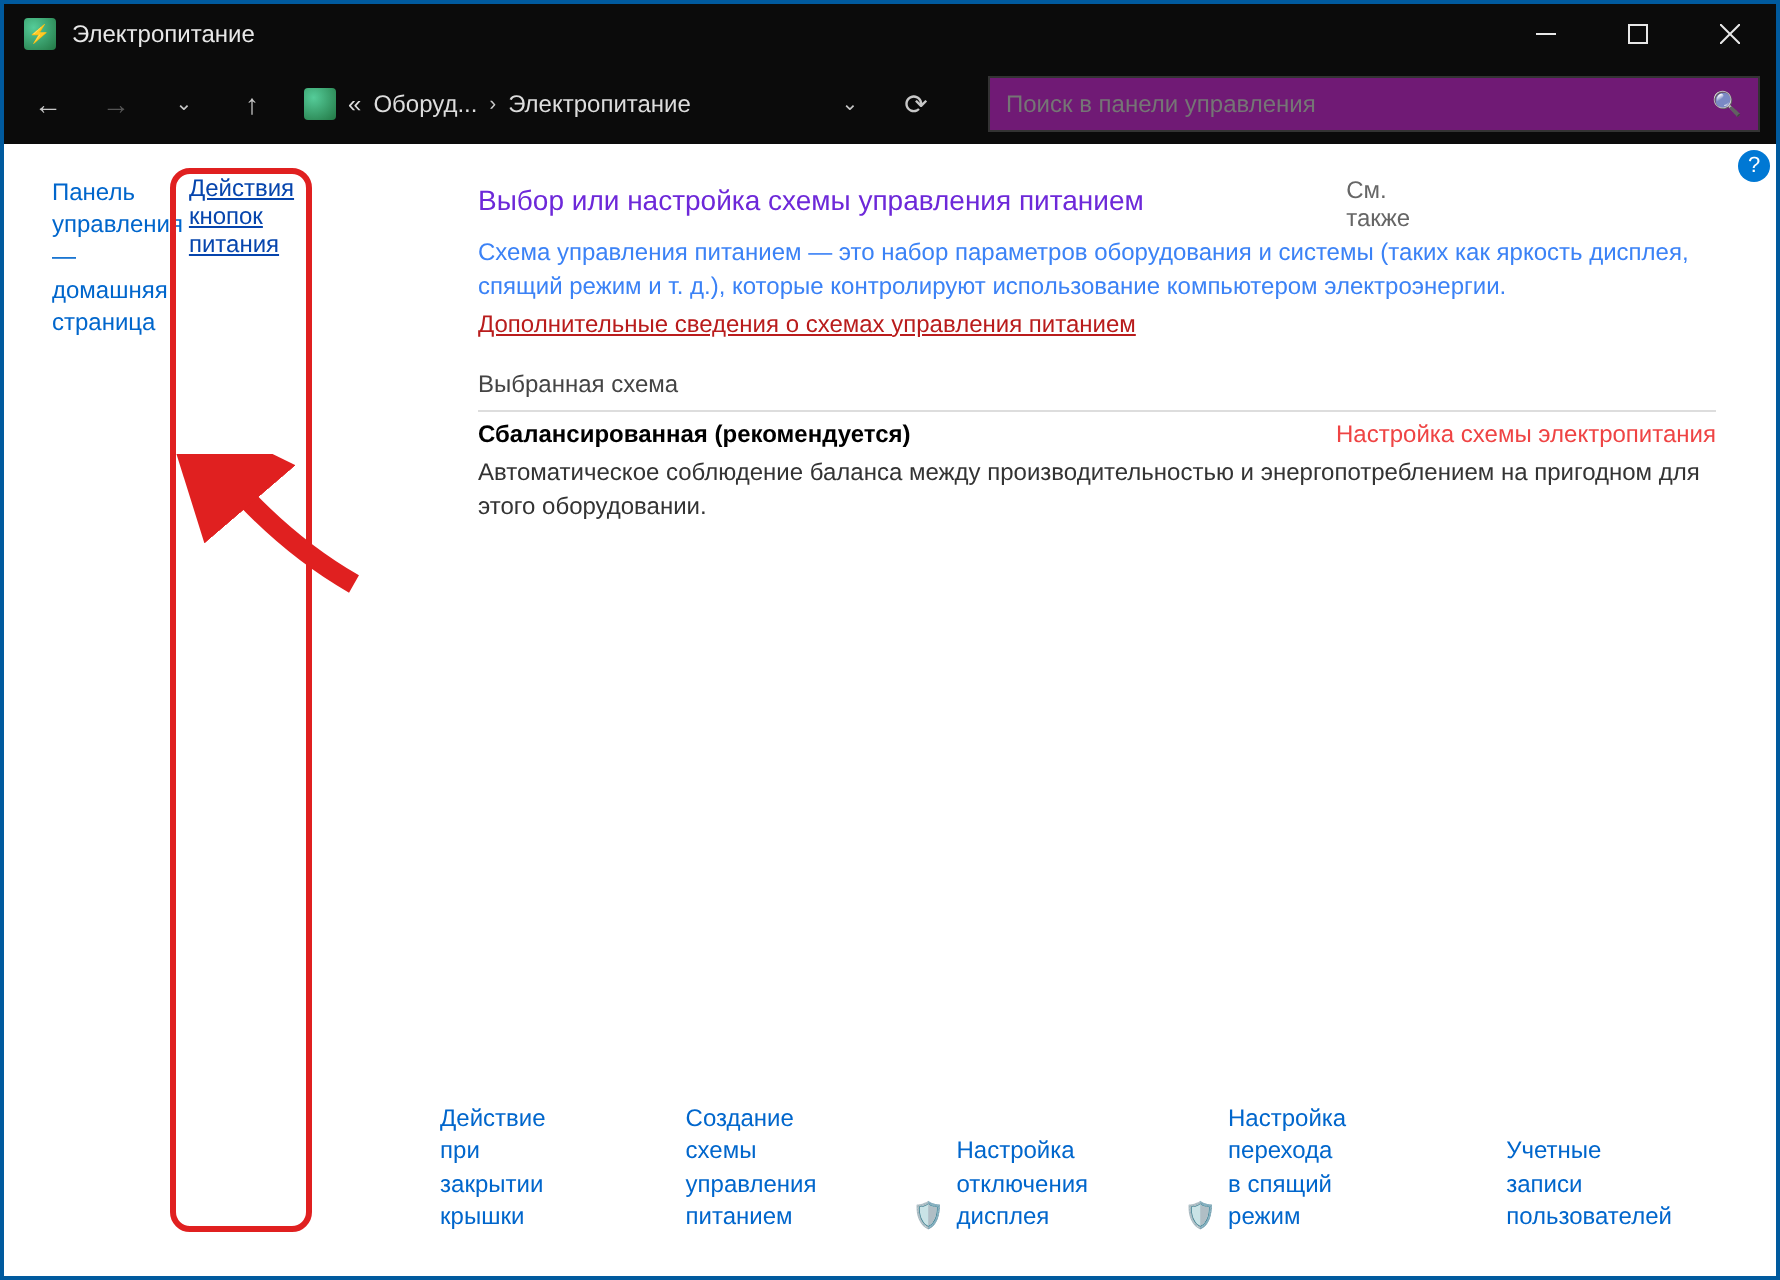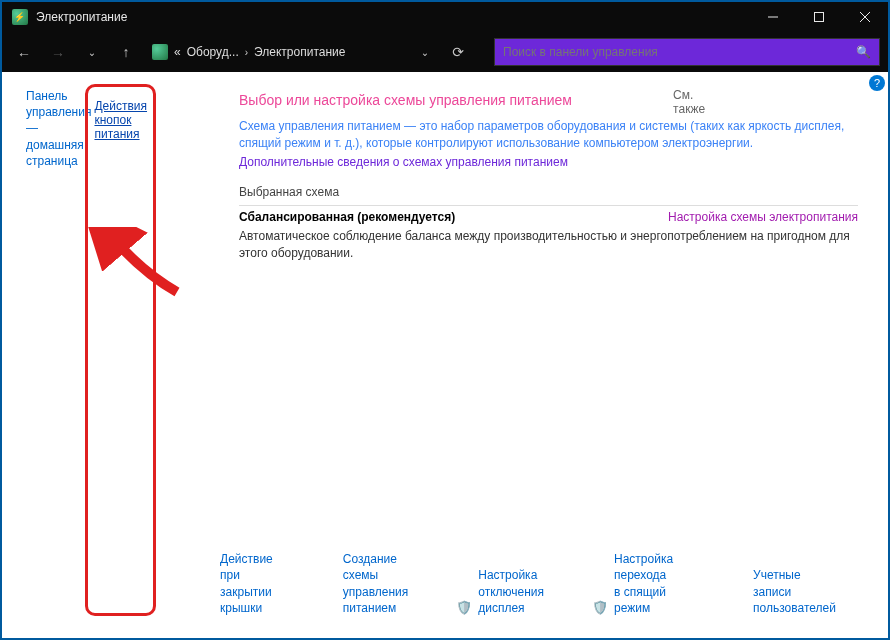--- a/index.html
+++ b/index.html
@@ -14,49 +14,49 @@
   .winbtn { width: 46px; height: 30px; display: flex; align-items: center; justify-content: center; color: #e8e8e8; font-size: 10px; cursor: default; }
 
   
   .navbar { height: 40px; background: #0b0b0b; display: flex; align-items: center; padding: 0 8px; gap: 6px; color: #c8c8c8; }
   .nav-icon { width: 28px; height: 28px; display: flex; align-items: center; justify-content: center; font-size: 14px; cursor: default; }
   .address { flex: 0 0 260px; height: 28px; display: flex; align-items: center; gap: 6px; padding: 0 6px; color: #ddd; font-size: 12px; }
   .address .addr-icon { width: 16px; height: 16px; background: radial-gradient(circle at 30% 30%, #5c9, #274); border-radius: 2px; }
   .address .crumb { white-space: nowrap; }
   .address .chev { font-size: 10px; color: #ccc; }
   .addr-drop { width: 26px; height: 28px; display: flex; align-items: center; justify-content: center; font-size: 10px; cursor: default; }
-  .searchbox { flex: 1; height: 28px; background: #6d28d9; border: 1px solid #333; display: flex; align-items: center; padding: 0 8px; color: #888; margin-left: 16px; }
+  .searchbox { flex: 1; height: 28px; background: #701a75; border: 1px solid #333; display: flex; align-items: center; padding: 0 8px; color: #888; margin-left: 16px; }
   .searchbox input { flex: 1; background: transparent; border: none; outline: none; color: #ddd; font-size: 12px; }
   .searchbox .s-icon { font-size: 12px; color: #aaa; }
 
   
   .content { flex: 1; background: #fff; display: flex; position: relative; overflow: hidden; }
   .help-dot { position: absolute; top: 3px; right: 3px; width: 16px; height: 16px; border-radius: 50%; background: #0078d4; color: #fff; font-size: 11px; display: flex; align-items: center; justify-content: center; cursor: pointer; }
 
   
   .sidebar { width: 213px; padding: 16px 14px 12px 24px; display: flex; flex-direction: row; font-size: 12px; }
   .sidebar .home-link { color: #0066cc; line-height: 1.35; margin-bottom: 12px; display: inline-block; cursor: pointer; }
   .sidebar .item { display: flex; align-items: flex-end; gap: 6px; margin-bottom: 10px; cursor: pointer; margin-left: 48px; }
   .sidebar .item .ic { width: 16px; flex-shrink: 0; font-size: 13px; line-height: 1.2; }
   .sidebar .item a { color: #0066cc; line-height: 1.35; }
   .sidebar .fill { flex: 1; }
   .sidebar .see-also { color: #666; margin-bottom: 10px; }
 
-  .highlight-box { border: 3px solid #e02020; border-radius: 10px; padding: 12px 6px; margin: -4px -6px 10px -6px; }
+  .highlight-box { border: 3px solid #e02020; border-radius: 10px; padding: 0 6px; margin: -4px -6px 10px -6px; }
   .highlight-box a { color: #0645ad; text-decoration: underline; }
 
   
   .main { flex: 1; padding: 20px 30px 20px 24px; color: #222; font-size: 12px; overflow: hidden; }
-  .main h1 { font-size: 14px; color: #ec4899; font-weight: 400; margin-bottom: 10px; }
+  .main h1 { font-size: 14px; color: #6d28d9; font-weight: 400; margin-bottom: 10px; }
   .main p.desc { color: #3b82f6; line-height: 1.45; margin-bottom: 2px; }
-  .main a.link { color: #6d28d9; cursor: pointer; }
+  .main a.link { color: #b91c1c; text-decoration: underline; cursor: pointer; }
   .section-title { color: #444; margin: 16px 0 4px 0; padding-bottom: 6px; border-bottom: 1px solid #ddd; }
   .plan-row { display: flex; justify-content: space-between; align-items: flex-start; gap: 40px; margin-bottom: 4px; }
   .plan-name { font-weight: 600; color: #000; }
-  .plan-link { color: #a21caf; cursor: pointer; white-space: nowrap; }
+  .plan-link { color: #ef4444; cursor: pointer; white-space: nowrap; }
   .plan-desc { color: #333; line-height: 1.4; }
 
   
   .arrow-svg { position: absolute; left: 85px; top: 155px; pointer-events: none; }
 </style>
 </head>
 <body>
 
 <div class="window">
 

